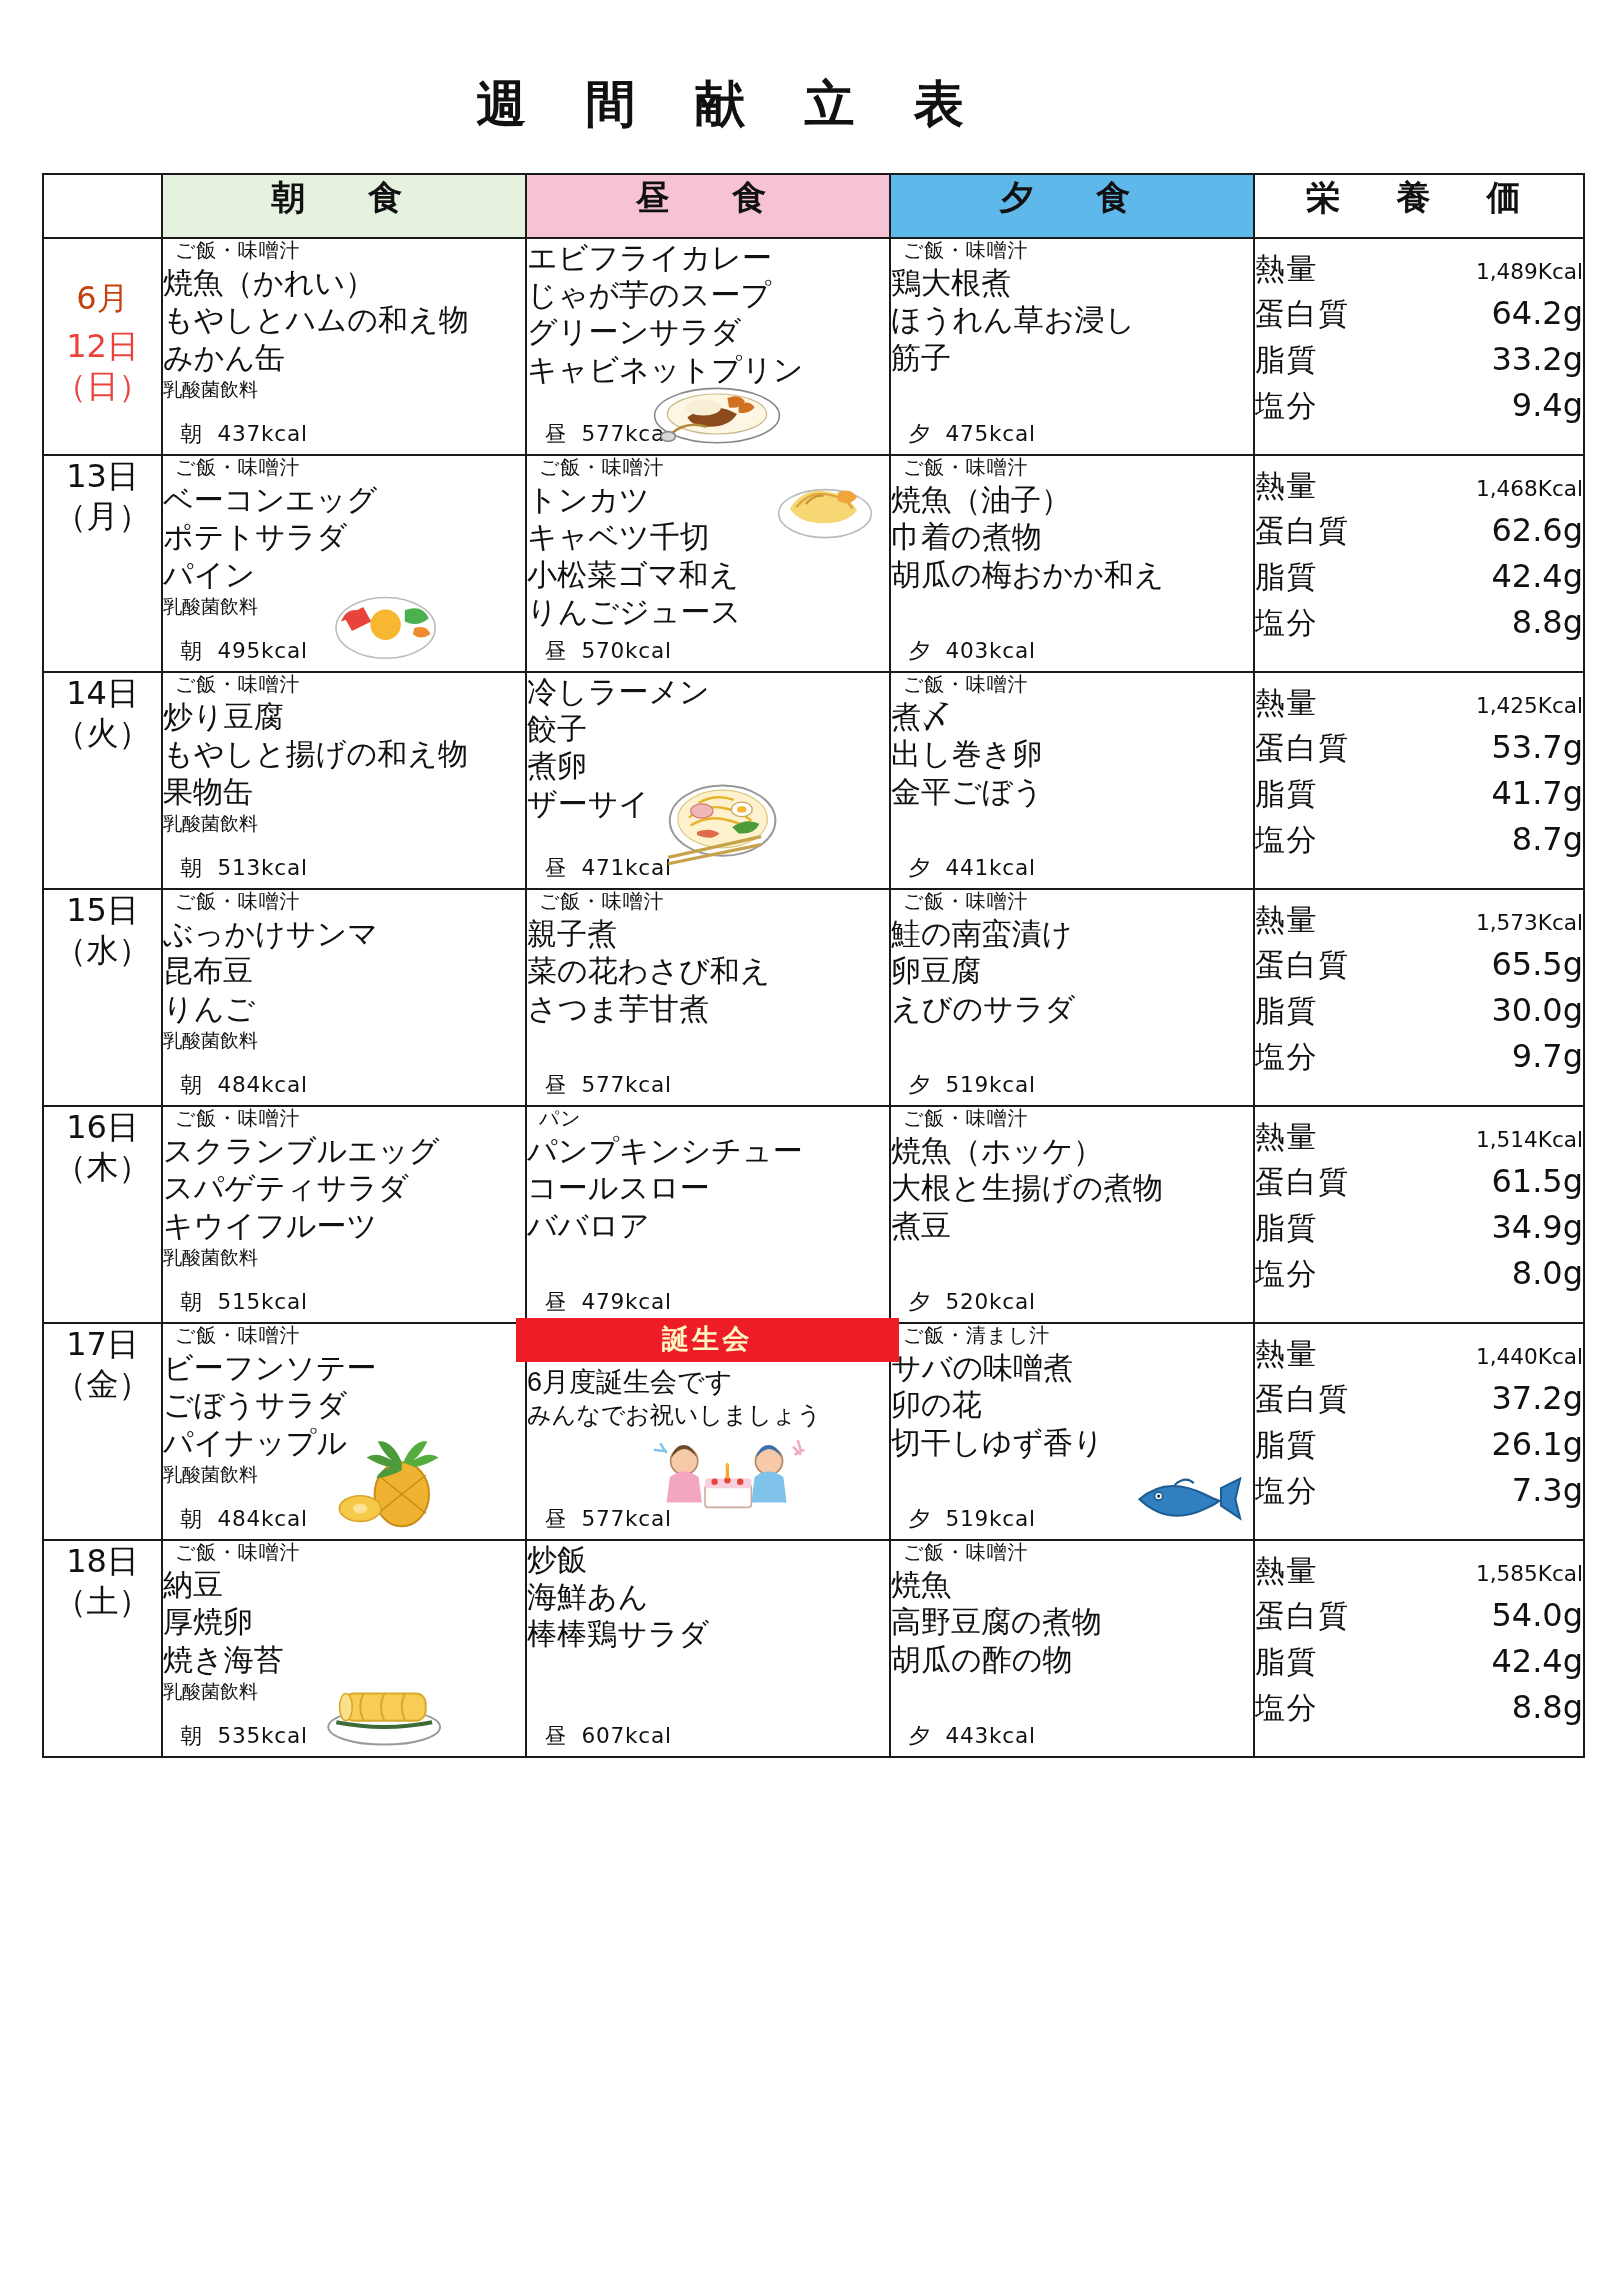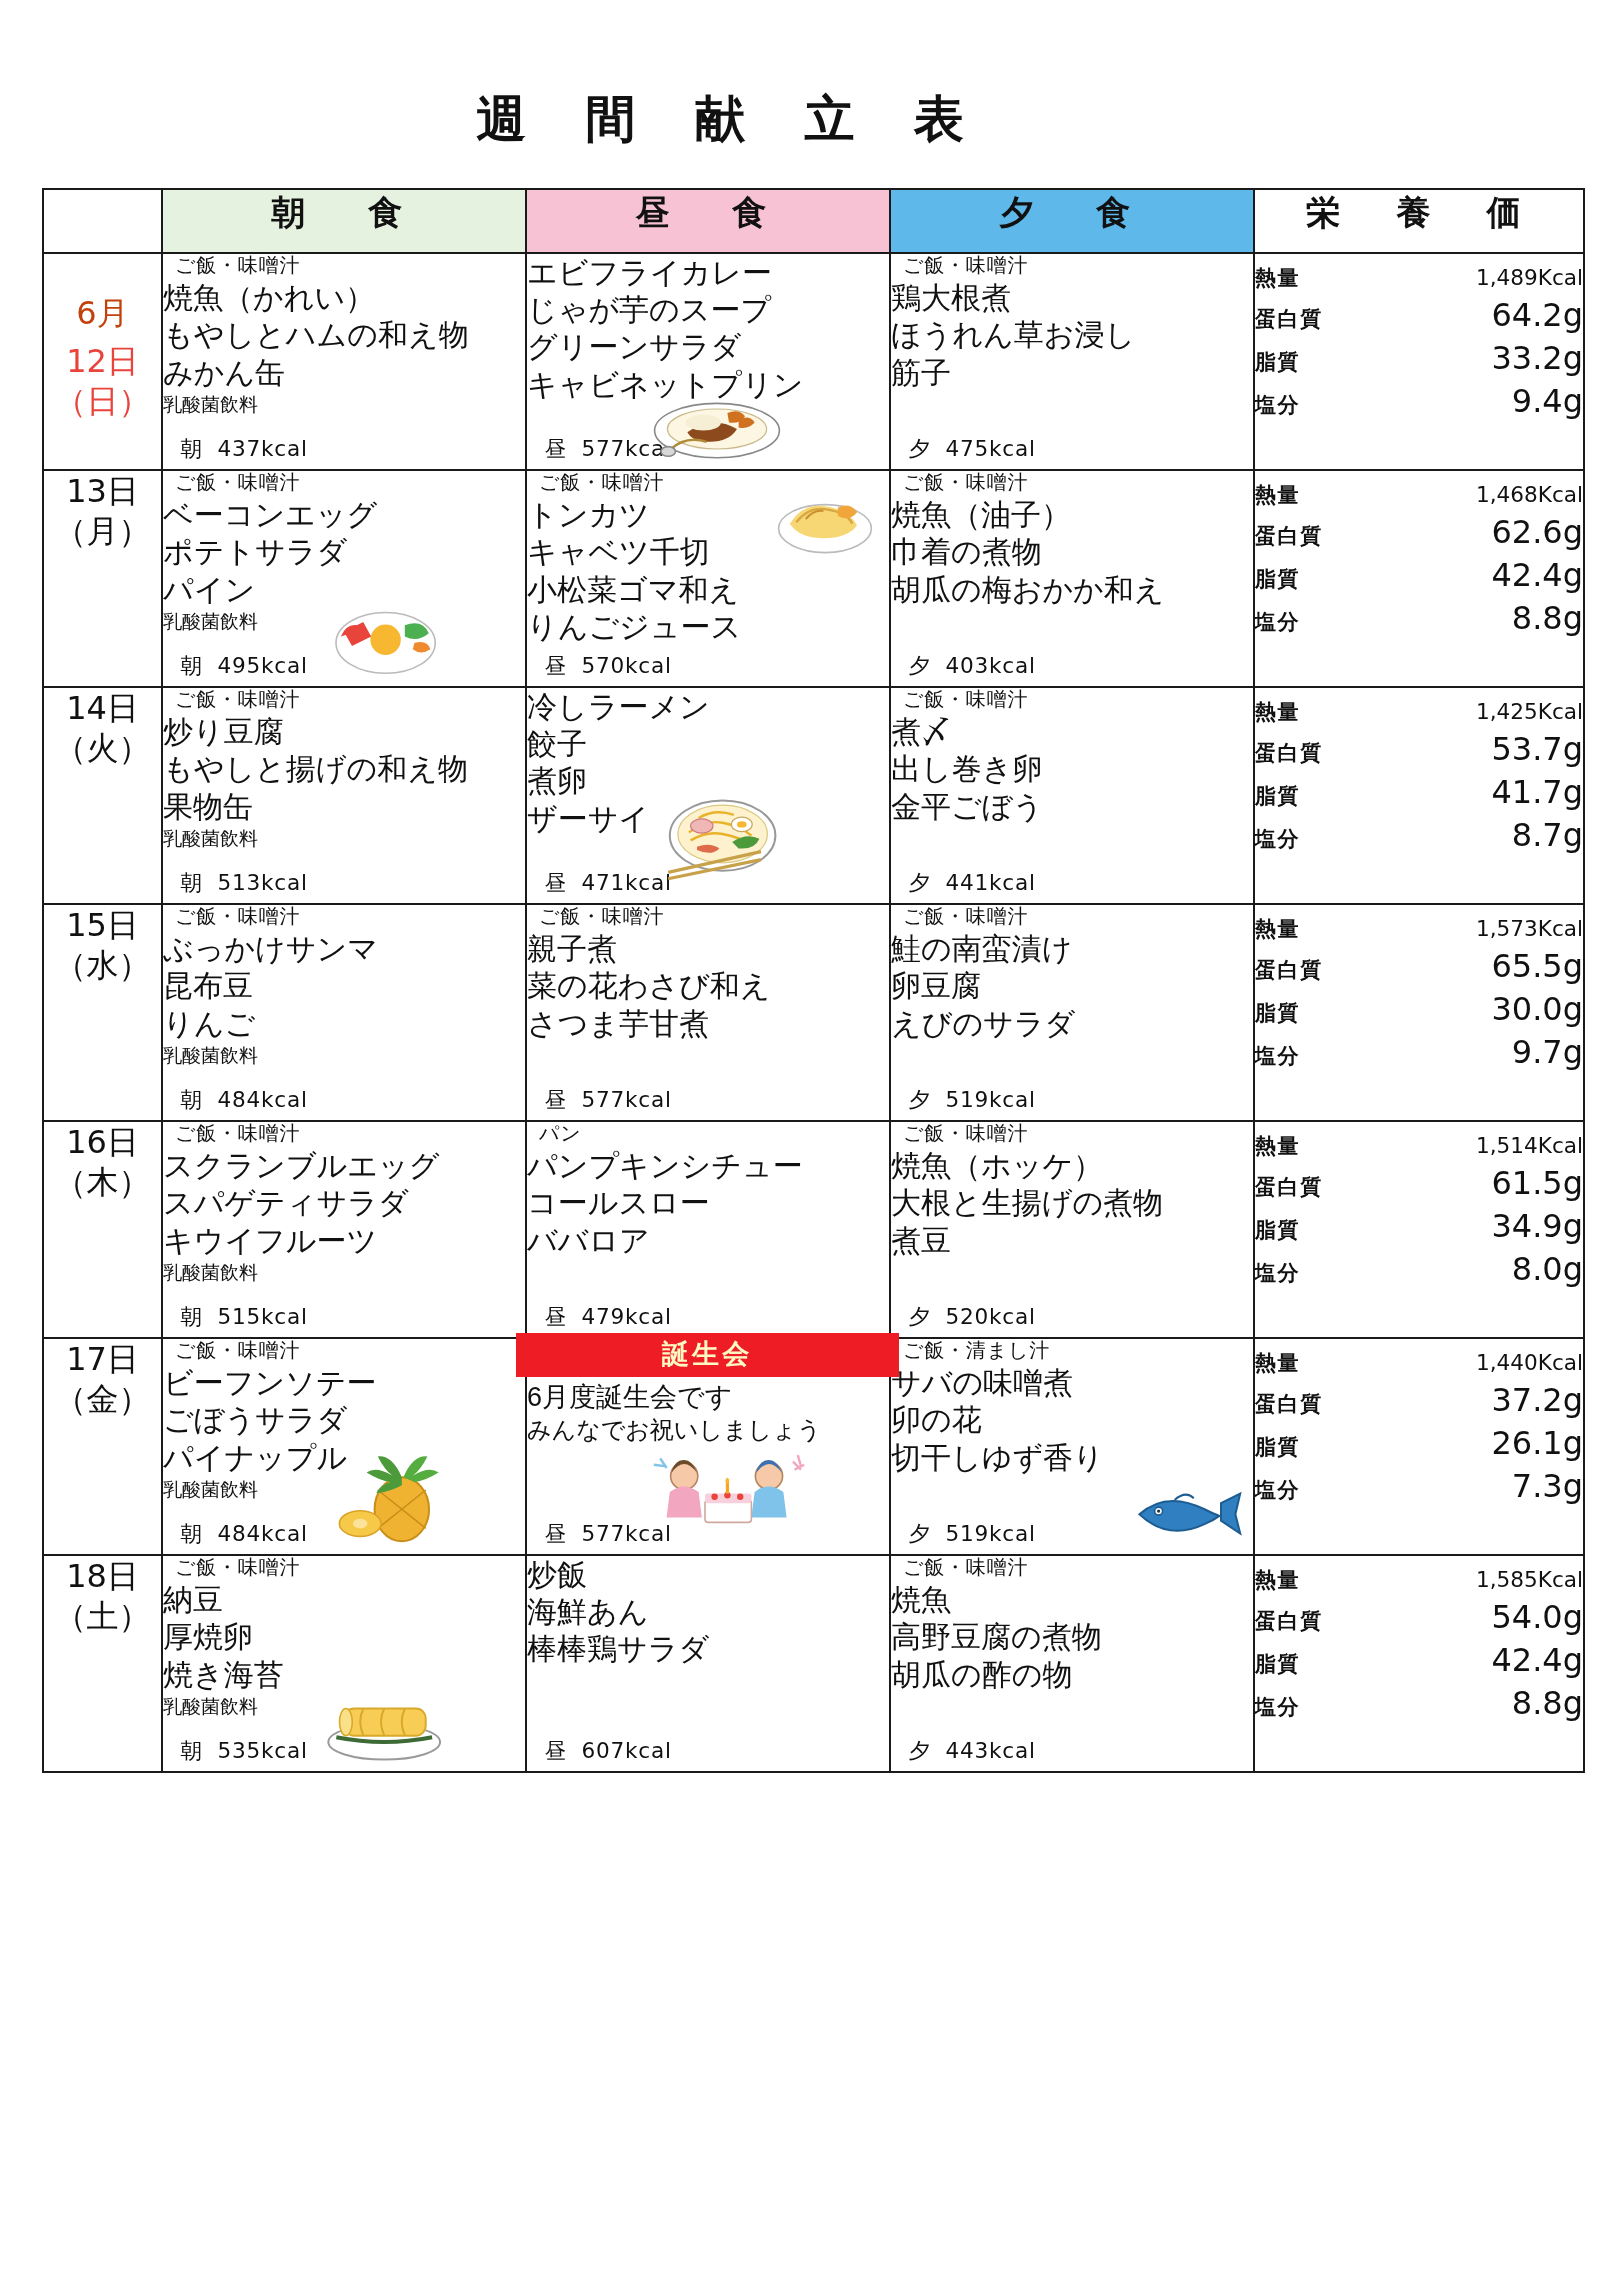--- a/index.html
+++ b/index.html
@@ -13,21 +13,21 @@
     font-family: "Liberation Sans", "DejaVu Sans", sans-serif;
     color: #111111;
     position: relative;
     overflow: hidden;
   }
   .page {
     width: 1461px;
     height: 2295px;
     position: relative;
     box-sizing: border-box;
-    padding: 17px 42px;
+    padding: 2px 42px;
   }
   .doc-title {
     text-align: center;
     font-size: 50px;
     letter-spacing: 21px;
     font-weight: 700;
     padding-top: 69px;
     padding-bottom: 35px;
     color: #111;
     font-family: "DejaVu Sans", "Liberation Sans", sans-serif;
@@ -141,25 +141,24 @@
     flex-direction: column;
     gap: 4.8px;
     padding-top: 9.6px;
   }
   .nutri-row {
     display: flex;
     align-items: baseline;
     justify-content: space-between;
   }
   .nutri-row .nlabel {
-    font-size: 21px;
+    font-size: 30px;
     letter-spacing: 1.6px;
     font-family: "DejaVu Sans", "Liberation Sans", sans-serif;
     white-space: nowrap;
-    font-weight: bold;
   }
   .nutri-row .nvalue {
     font-size: 32px;
     font-family: "DejaVu Sans", "Liberation Sans", sans-serif;
     white-space: nowrap;
   }
   .nutri-row.energy .nvalue { font-size: 21.6px; }
 
   .footnote {
     text-align: center;

